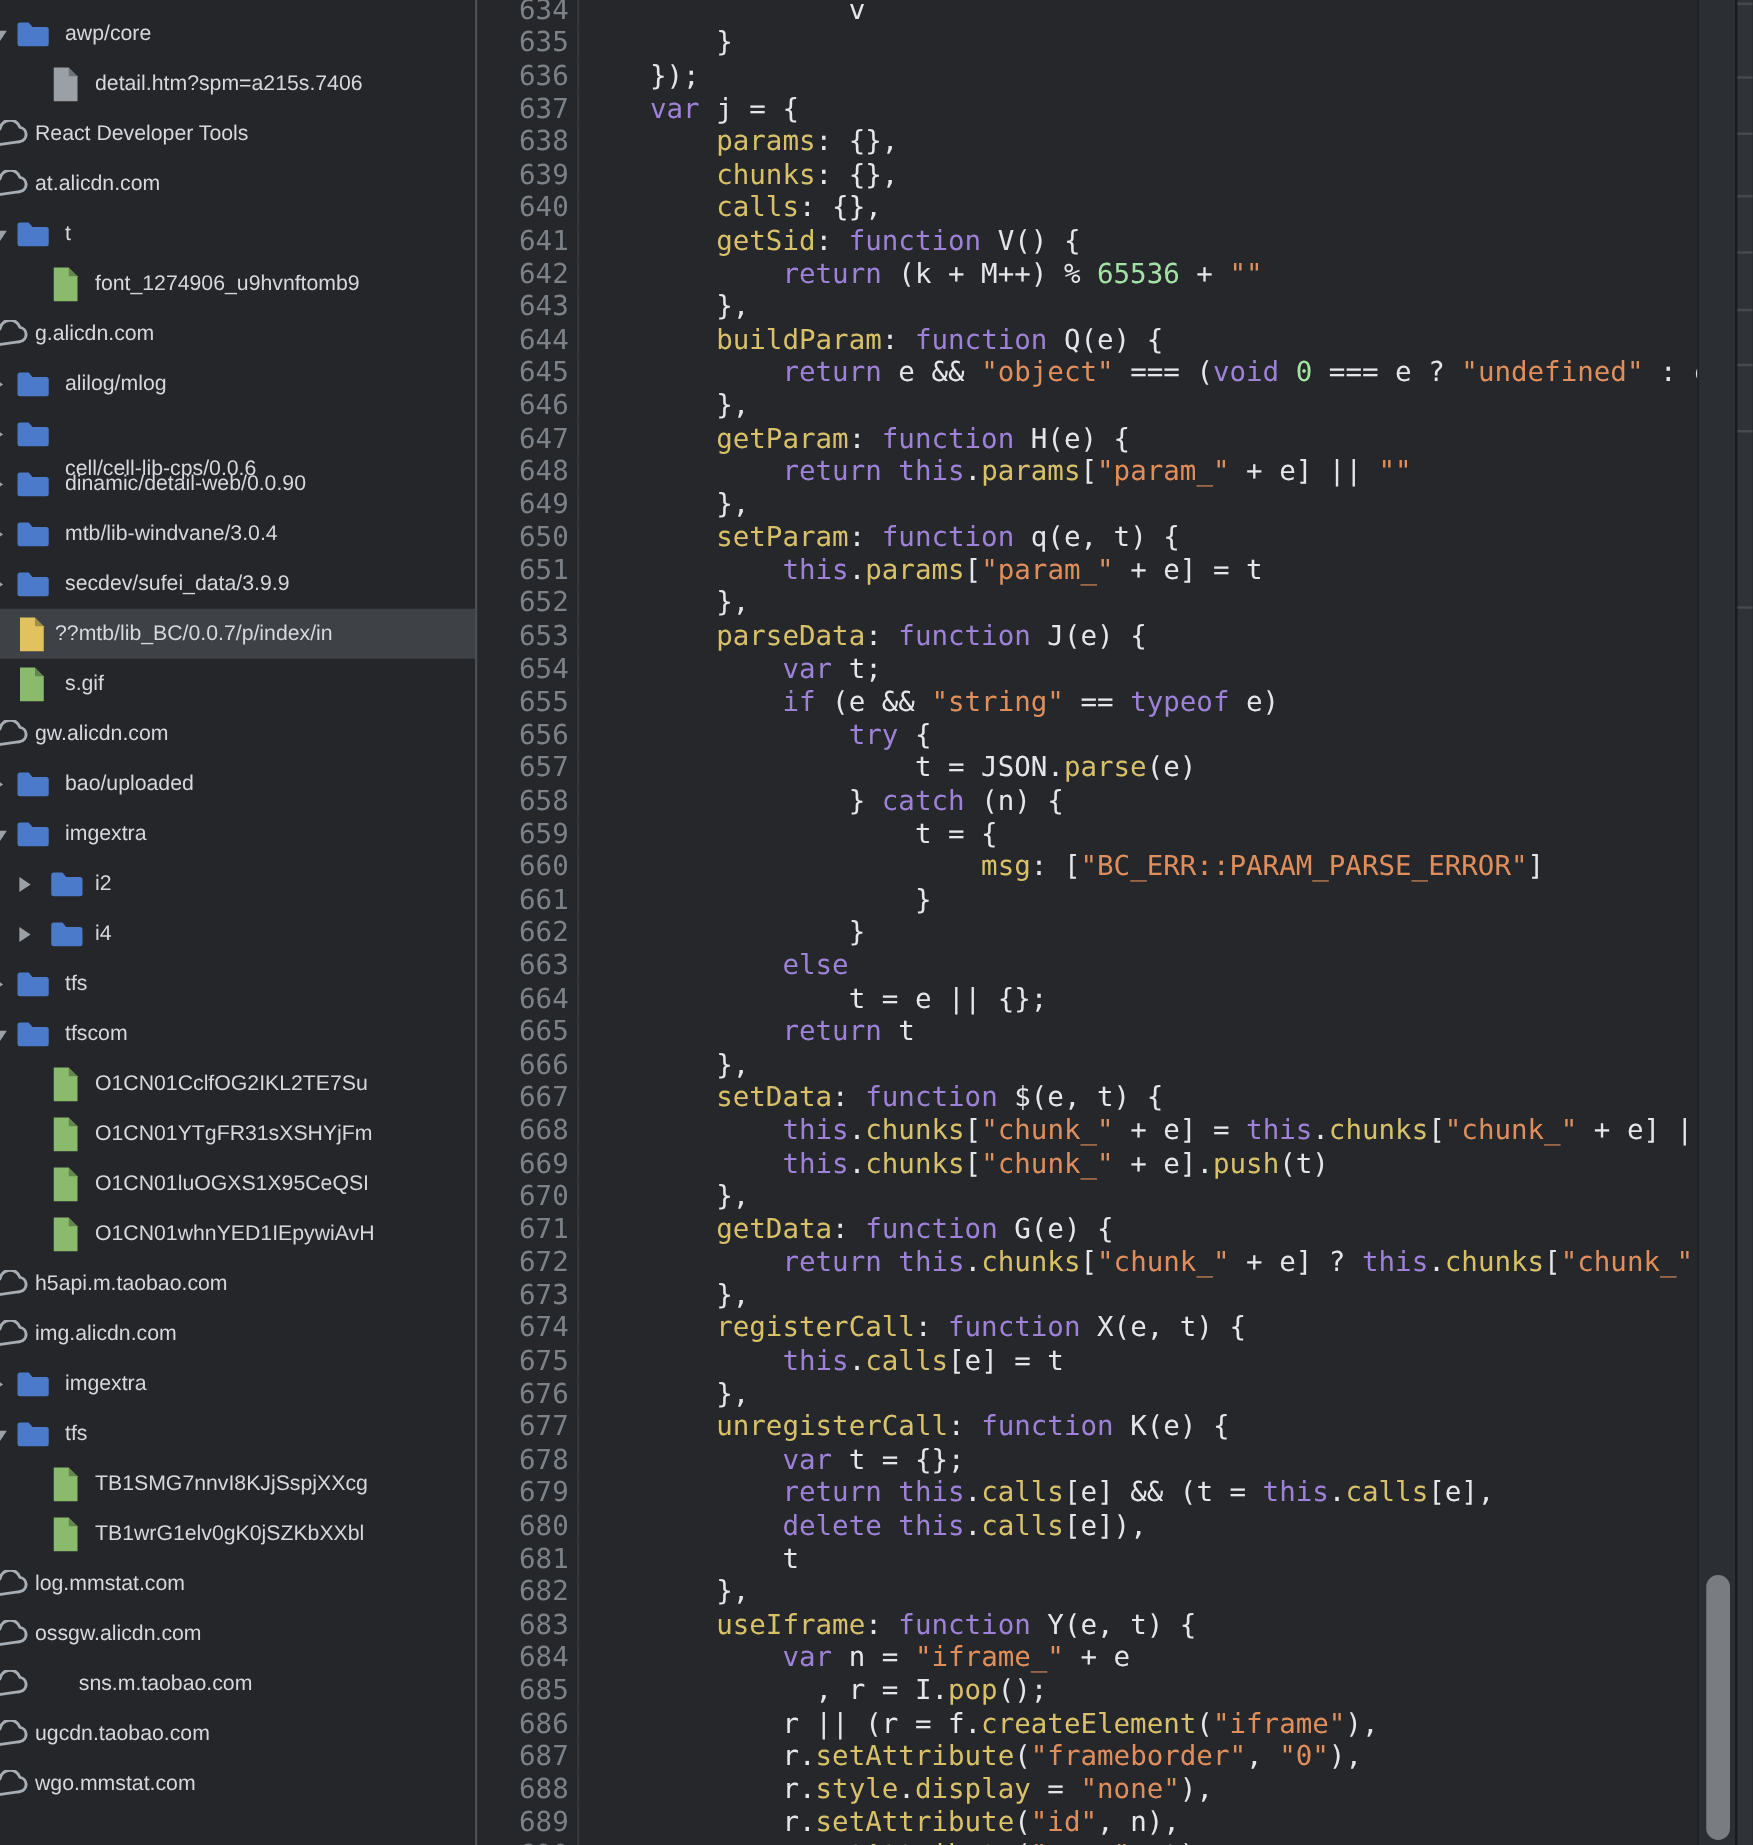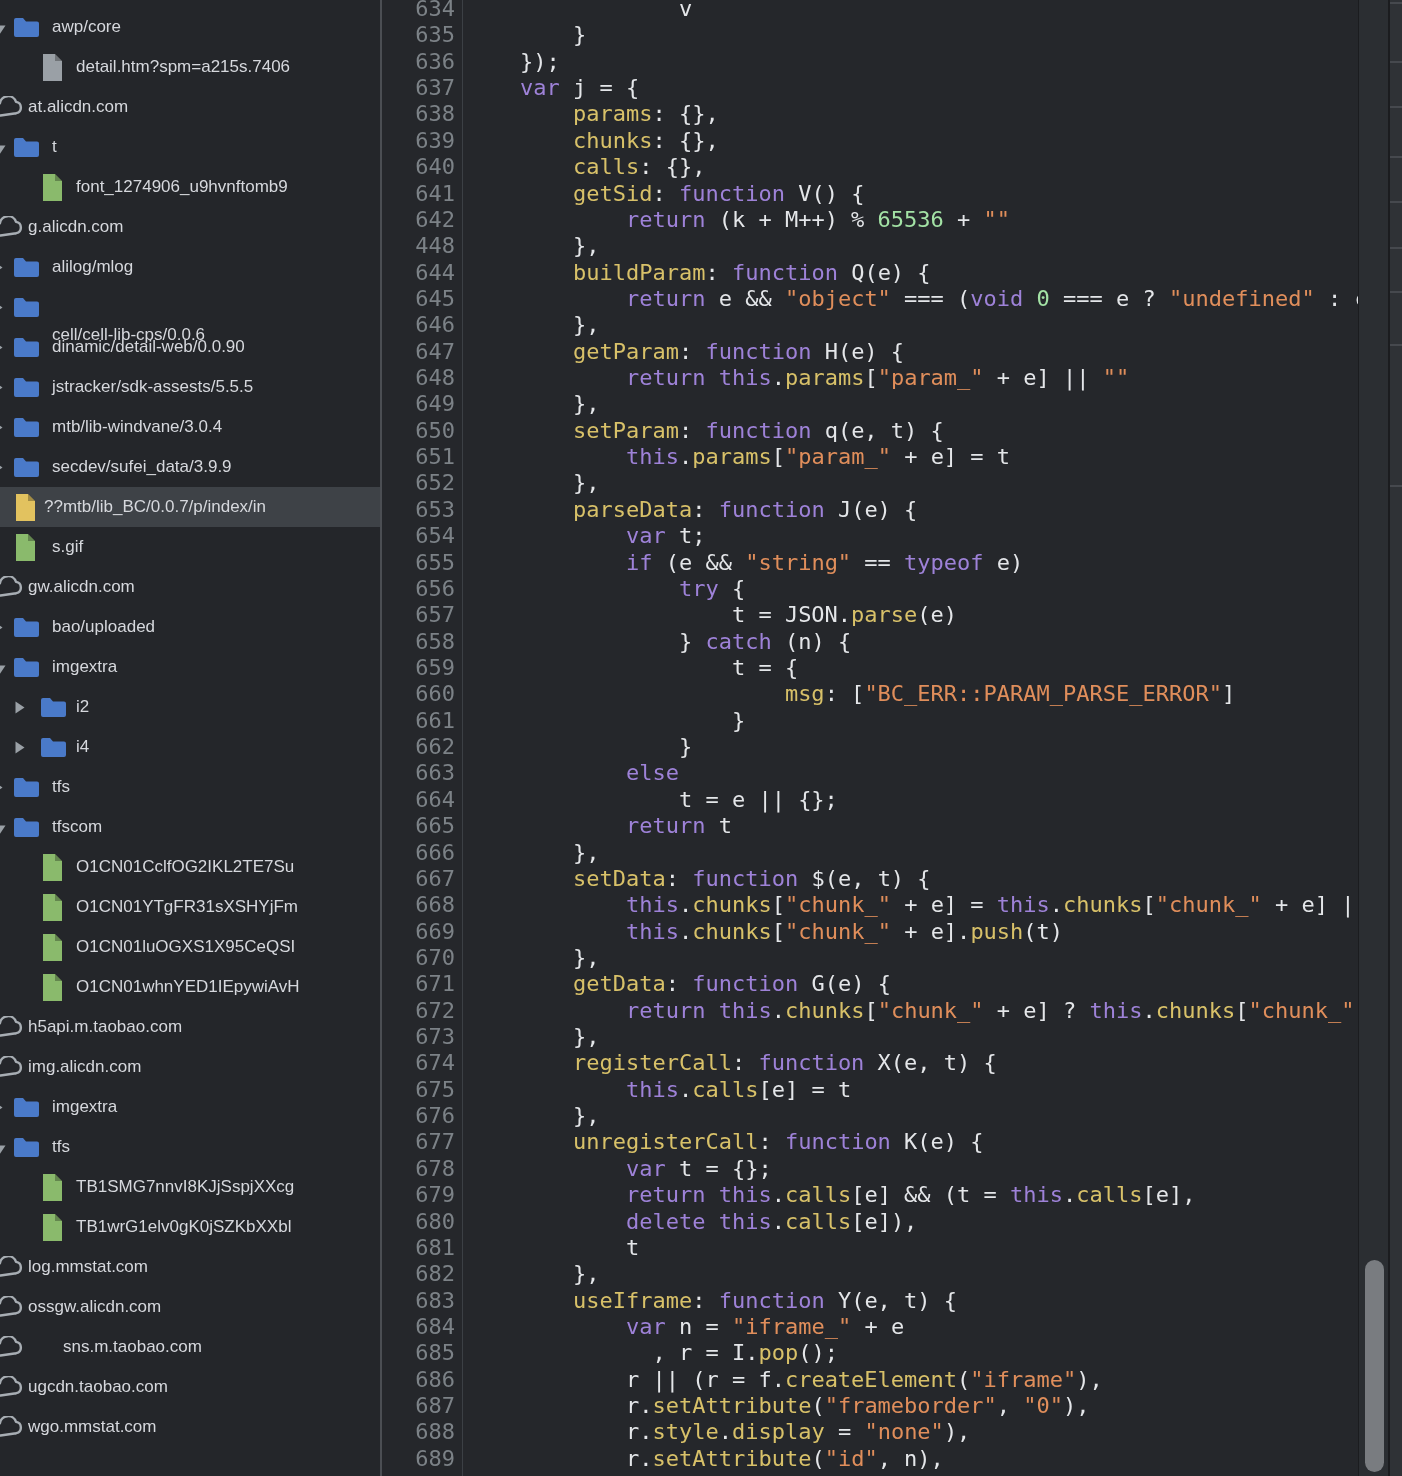--- a/index.html
+++ b/index.html
@@ -67,20 +67,26 @@
         <span class="ticon" style="left: 41px; top: 6px;"><svg width="23" height="29" viewBox="0 0 23 29">
             <path d="M2 1 L14 1 L21 8 L21 28 L2 28 Z" fill="#9aa0a6"></path>
             <path d="M14 1 L14 8 L21 8 Z" fill="rgba(0,0,0,0.28)"></path>
           </svg></span>
         <span class="tlabel" style="left: 76px;">detail.htm?spm=a215s.7406</span>
       </div>
       <div class="trow">
         <span class="ticon" style="left: -8px; top: 9px;"><svg width="32" height="22" viewBox="0 0 32 22">
             <path d="M8.5 19.5 a6.2 6.2 0 0 1 -0.6 -12.3 A8.3 8.3 0 0 1 24 5.9 a5.7 5.7 0 0 1 0.4 11.2 q-0.9 0.4 -2 0.4 Z" fill="none" stroke="#a7adb3" stroke-width="2.4" stroke-linejoin="round"></path>
           </svg></span>
+        <span class="tlabel" style="left: 28px;">React Developer Tools</span>
+      </div>
+      <div class="trow">
+        <span class="ticon" style="left: -8px; top: 9px;"><svg width="32" height="22" viewBox="0 0 32 22">
+            <path d="M8.5 19.5 a6.2 6.2 0 0 1 -0.6 -12.3 A8.3 8.3 0 0 1 24 5.9 a5.7 5.7 0 0 1 0.4 11.2 q-0.9 0.4 -2 0.4 Z" fill="none" stroke="#a7adb3" stroke-width="2.4" stroke-linejoin="round"></path>
+          </svg></span>
         <span class="tlabel" style="left: 28px;">at.alicdn.com</span>
       </div>
       <div class="trow">
         <span class="ticon" style="left: -8px; top: 15px;"><svg width="15" height="12" viewBox="0 0 15 12">
             <path d="M1.5 1.5 L13.5 1.5 L7.5 10.5 Z" fill="#9aa0a6"></path>
           </svg></span>
         <span class="ticon" style="left: 13px; top: 9px;"><svg width="27" height="22" viewBox="0 0 27 22">
             <path d="M1 4 Q1 2 3 2 L10 2 L13 5.5 L24 5.5 Q26 5.5 26 7.5 L26 19 Q26 21 24 21 L3 21 Q1 21 1 19 Z" fill="#4a7ac9"></path>
           </svg></span>
         <span class="tlabel" style="left: 52px;">t</span>
@@ -117,29 +123,20 @@
         <span class="tlabel" style="left: 52px; margin-top: 28px;">cell/cell-lib-cps/0.0.6</span>
       </div>
       <div class="trow">
         <span class="ticon" style="left: -8px; top: 13px;"><svg width="12" height="15" viewBox="0 0 12 15">
             <path d="M1.5 1.5 L10.5 7.5 L1.5 13.5 Z" fill="#9aa0a6"></path>
           </svg></span>
         <span class="ticon" style="left: 13px; top: 9px;"><svg width="27" height="22" viewBox="0 0 27 22">
             <path d="M1 4 Q1 2 3 2 L10 2 L13 5.5 L24 5.5 Q26 5.5 26 7.5 L26 19 Q26 21 24 21 L3 21 Q1 21 1 19 Z" fill="#4a7ac9"></path>
           </svg></span>
         <span class="tlabel" style="left: 52px;">dinamic/detail-web/0.0.90</span>
-      </div>
-      <div class="trow">
-        <span class="ticon" style="left: -8px; top: 13px;"><svg width="12" height="15" viewBox="0 0 12 15">
-            <path d="M1.5 1.5 L10.5 7.5 L1.5 13.5 Z" fill="#9aa0a6"></path>
-          </svg></span>
-        <span class="ticon" style="left: 13px; top: 9px;"><svg width="27" height="22" viewBox="0 0 27 22">
-            <path d="M1 4 Q1 2 3 2 L10 2 L13 5.5 L24 5.5 Q26 5.5 26 7.5 L26 19 Q26 21 24 21 L3 21 Q1 21 1 19 Z" fill="#4a7ac9"></path>
-          </svg></span>
-        <span class="tlabel" style="left: 52px;">jstracker/sdk-assests/5.5.5</span>
       </div>
       <div class="trow">
         <span class="ticon" style="left: -8px; top: 13px;"><svg width="12" height="15" viewBox="0 0 12 15">
             <path d="M1.5 1.5 L10.5 7.5 L1.5 13.5 Z" fill="#9aa0a6"></path>
           </svg></span>
         <span class="ticon" style="left: 13px; top: 9px;"><svg width="27" height="22" viewBox="0 0 27 22">
             <path d="M1 4 Q1 2 3 2 L10 2 L13 5.5 L24 5.5 Q26 5.5 26 7.5 L26 19 Q26 21 24 21 L3 21 Q1 21 1 19 Z" fill="#4a7ac9"></path>
           </svg></span>
         <span class="tlabel" style="left: 52px;">mtb/lib-windvane/3.0.4</span>
       </div>
@@ -335,21 +332,21 @@
   <div class="lines" id="lines">
       <div class="cl"><span class="ln">634</span><span class="ct"><span class="w">                v</span></span></div>
       <div class="cl"><span class="ln">635</span><span class="ct"><span class="w">        }</span></span></div>
       <div class="cl"><span class="ln">636</span><span class="ct"><span class="w">    });</span></span></div>
       <div class="cl"><span class="ln">637</span><span class="ct"><span class="k">    var</span><span class="w"> j = {</span></span></div>
       <div class="cl"><span class="ln">638</span><span class="ct"><span class="y">        params</span><span class="w">: {},</span></span></div>
       <div class="cl"><span class="ln">639</span><span class="ct"><span class="y">        chunks</span><span class="w">: {},</span></span></div>
       <div class="cl"><span class="ln">640</span><span class="ct"><span class="y">        calls</span><span class="w">: {},</span></span></div>
       <div class="cl"><span class="ln">641</span><span class="ct"><span class="y">        getSid</span><span class="w">: </span><span class="k">function</span><span class="w"> V() {</span></span></div>
       <div class="cl"><span class="ln">642</span><span class="ct"><span class="k">            return</span><span class="w"> (k + M++) % </span><span class="g">65536</span><span class="w"> + </span><span class="s">""</span></span></div>
-      <div class="cl"><span class="ln">448</span><span class="ct"><span class="w">        },</span></span></div>
+      <div class="cl"><span class="ln">643</span><span class="ct"><span class="w">        },</span></span></div>
       <div class="cl"><span class="ln">644</span><span class="ct"><span class="y">        buildParam</span><span class="w">: </span><span class="k">function</span><span class="w"> Q(e) {</span></span></div>
       <div class="cl"><span class="ln">645</span><span class="ct"><span class="k">            return</span><span class="w"> e &amp;&amp; </span><span class="s">"object"</span><span class="w"> === (</span><span class="k">void</span><span class="w"> </span><span class="g">0</span><span class="w"> === e ? </span><span class="s">"undefined"</span><span class="w"> : c</span></span></div>
       <div class="cl"><span class="ln">646</span><span class="ct"><span class="w">        },</span></span></div>
       <div class="cl"><span class="ln">647</span><span class="ct"><span class="y">        getParam</span><span class="w">: </span><span class="k">function</span><span class="w"> H(e) {</span></span></div>
       <div class="cl"><span class="ln">648</span><span class="ct"><span class="k">            return</span><span class="w"> </span><span class="k">this</span><span class="w">.</span><span class="y">params</span><span class="w">[</span><span class="s">"param_"</span><span class="w"> + e] || </span><span class="s">""</span></span></div>
       <div class="cl"><span class="ln">649</span><span class="ct"><span class="w">        },</span></span></div>
       <div class="cl"><span class="ln">650</span><span class="ct"><span class="y">        setParam</span><span class="w">: </span><span class="k">function</span><span class="w"> q(e, t) {</span></span></div>
       <div class="cl"><span class="ln">651</span><span class="ct"><span class="w">            </span><span class="k">this</span><span class="w">.</span><span class="y">params</span><span class="w">[</span><span class="s">"param_"</span><span class="w"> + e] = t</span></span></div>
       <div class="cl"><span class="ln">652</span><span class="ct"><span class="w">        },</span></span></div>
       <div class="cl"><span class="ln">653</span><span class="ct"><span class="y">        parseData</span><span class="w">: </span><span class="k">function</span><span class="w"> J(e) {</span></span></div>

